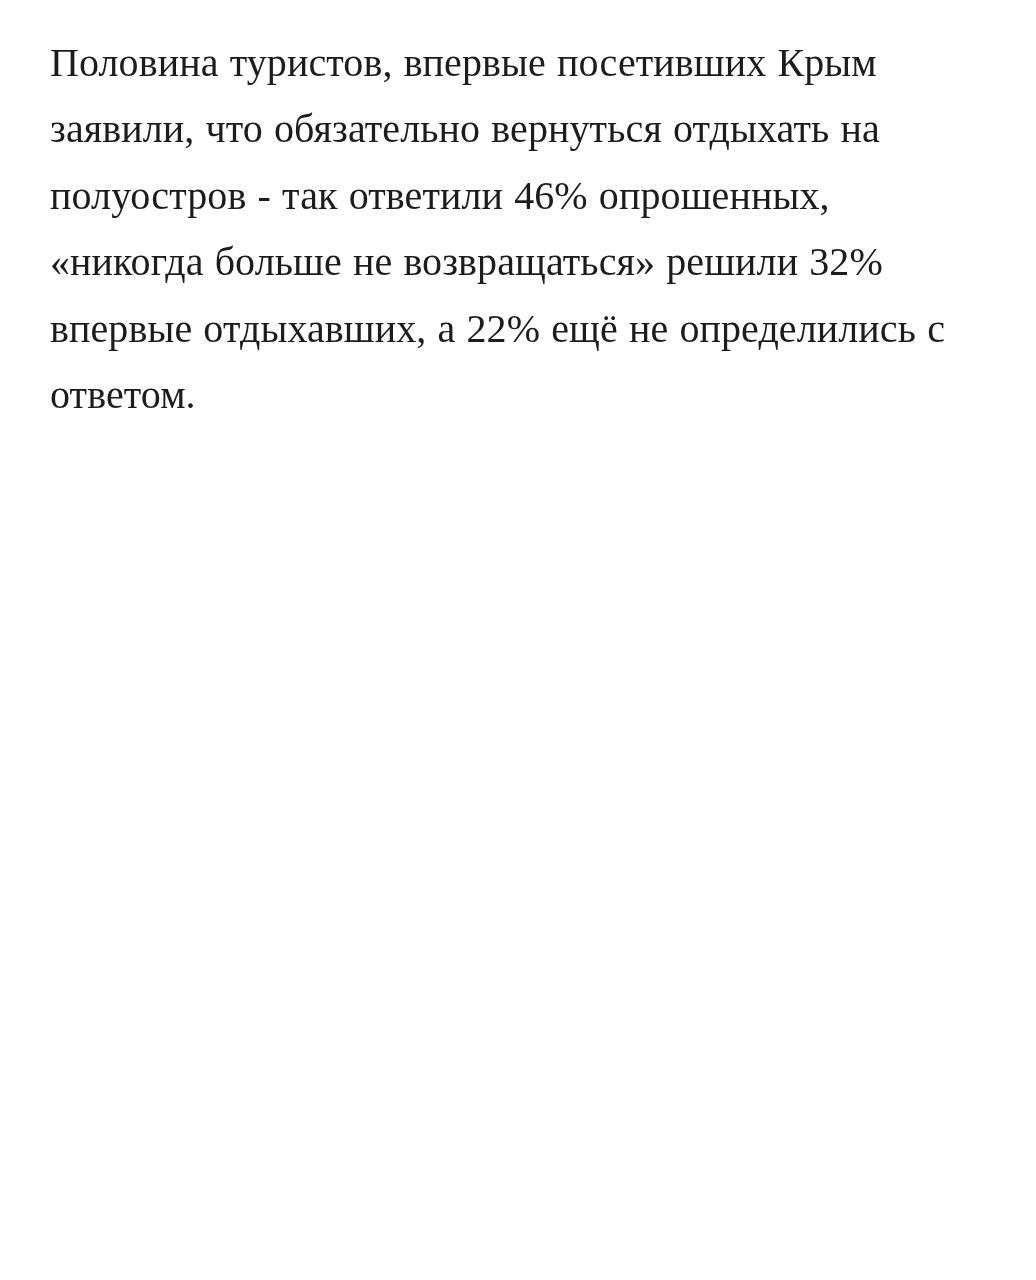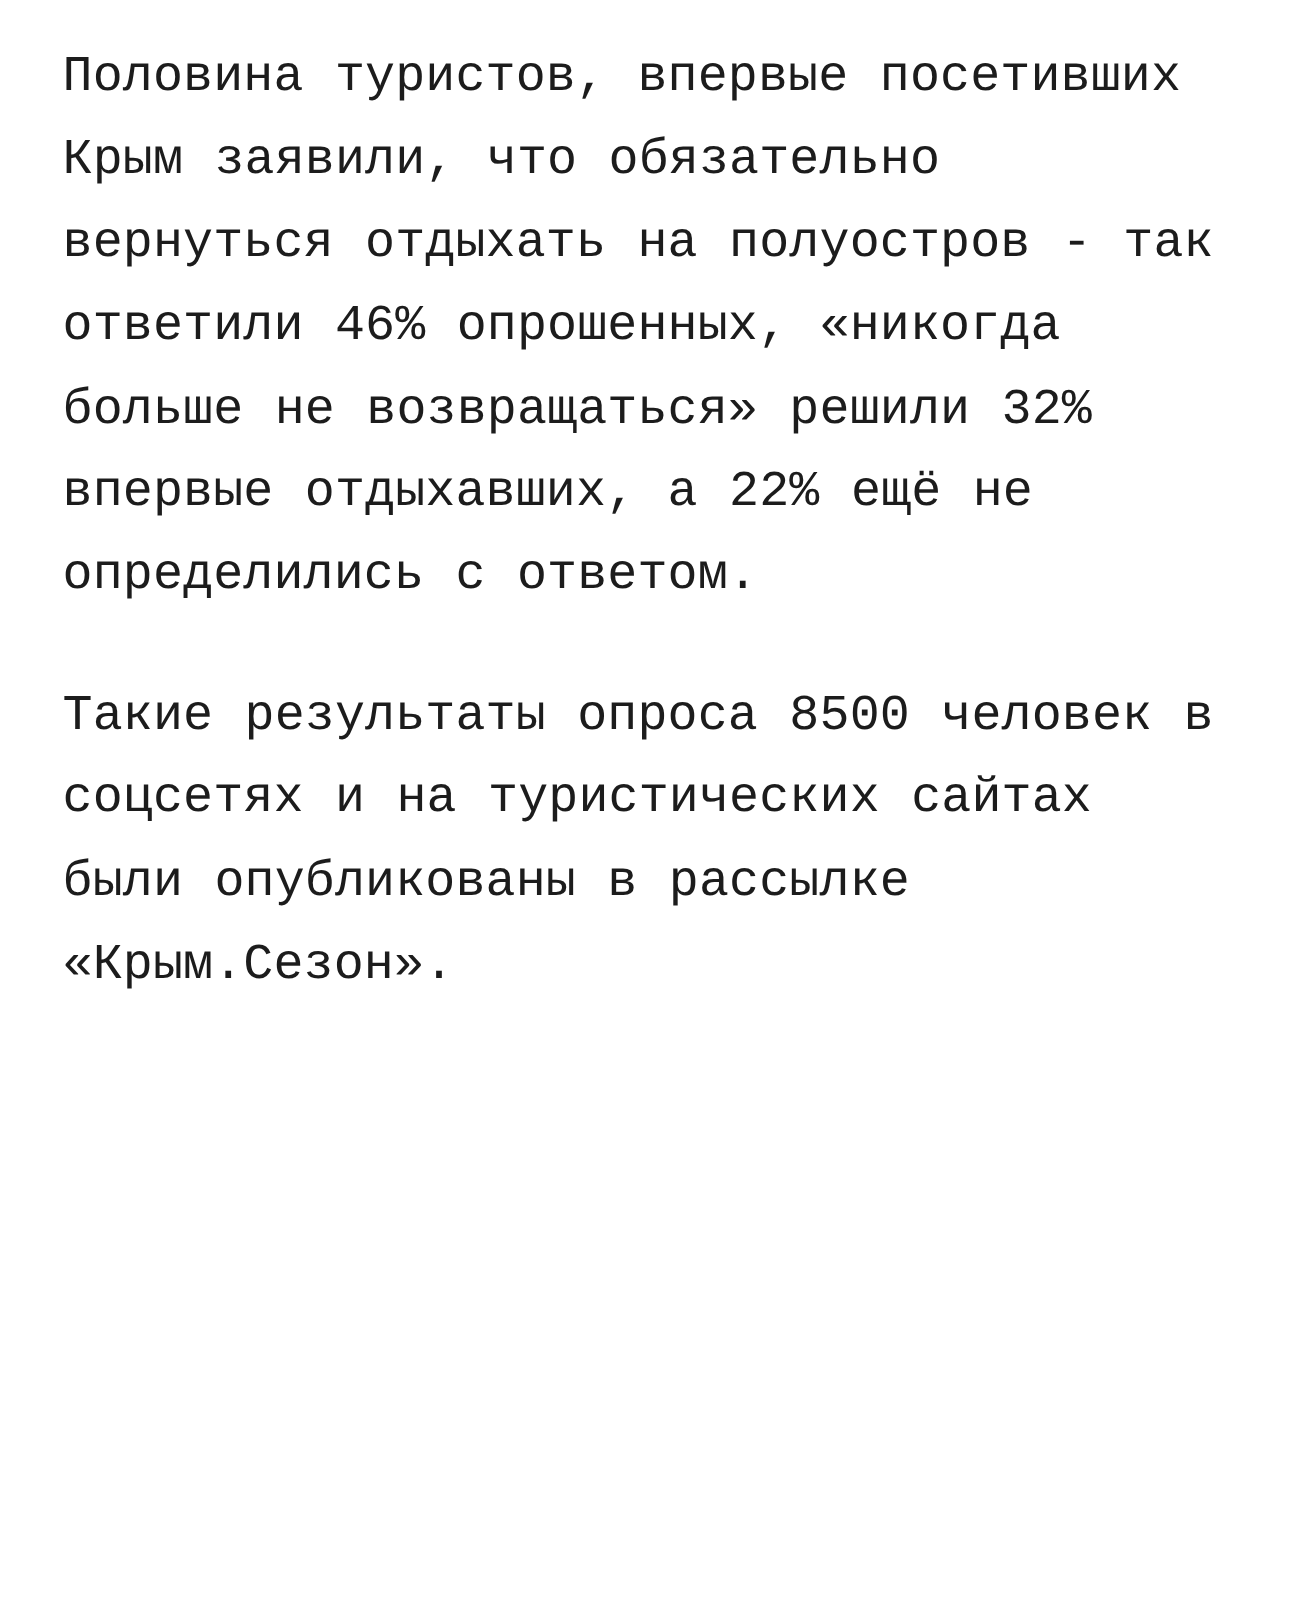--- a/index.html
+++ b/index.html
@@ -13,21 +13,20 @@
     font-family: "Liberation Serif", "DejaVu Serif", serif;
     color: #1b1b1b;
     -webkit-font-smoothing: antialiased;
   }
   .page {
     box-sizing: border-box;
     width: 1036px;
     min-height: 1280px;
     padding: 30px 52px 30px 50px;
     background: #ffffff;
-    font-family: Liberation Mono, monospace;
   }
   .article {
     display: block;
   }
   .para {
     font-size: 40px;
     line-height: 1.66;
     letter-spacing: 0.1px;
     color: #1c1c1c;
     margin: 0 0 46px 0;
@@ -37,15 +36,14 @@
   .para:last-child {
     margin-bottom: 0;
   }
 </style>
 </head>
 <body>
 
 <div class="page">
   <div class="article">
     <p class="para">Половина туристов, впервые посетивших Крым заявили, что обязательно вернуться отдыхать на полуостров - так ответили 46% опрошенных, «никогда больше не возвращаться» решили 32% впервые отдыхавших, а 22% ещё не определились с ответом.</p>
-    <p class="para">Такие результаты опроса 8500 человек в соцсетях и на туристических сайтах были опубликованы в рассылке «Крым.Сезон».</p>
   </div>
 </div>
 
 </body></html>

